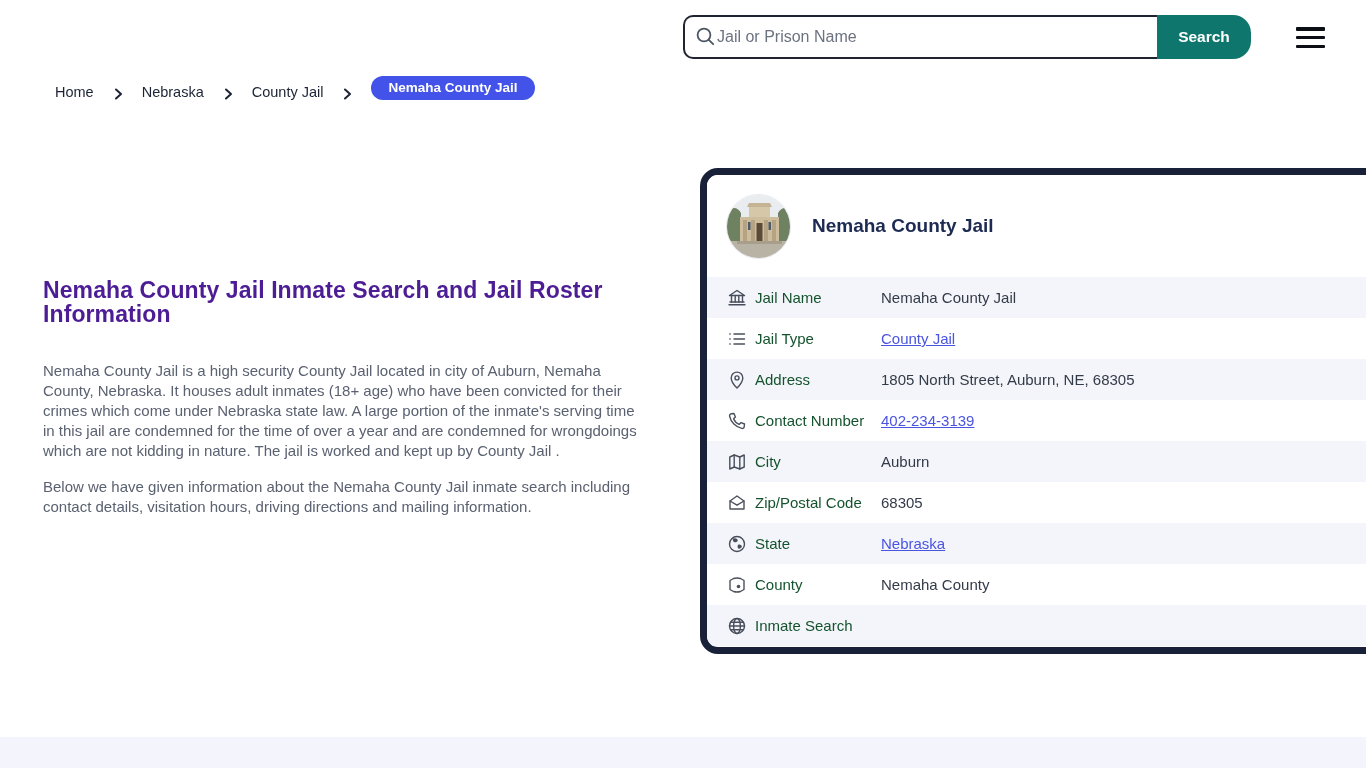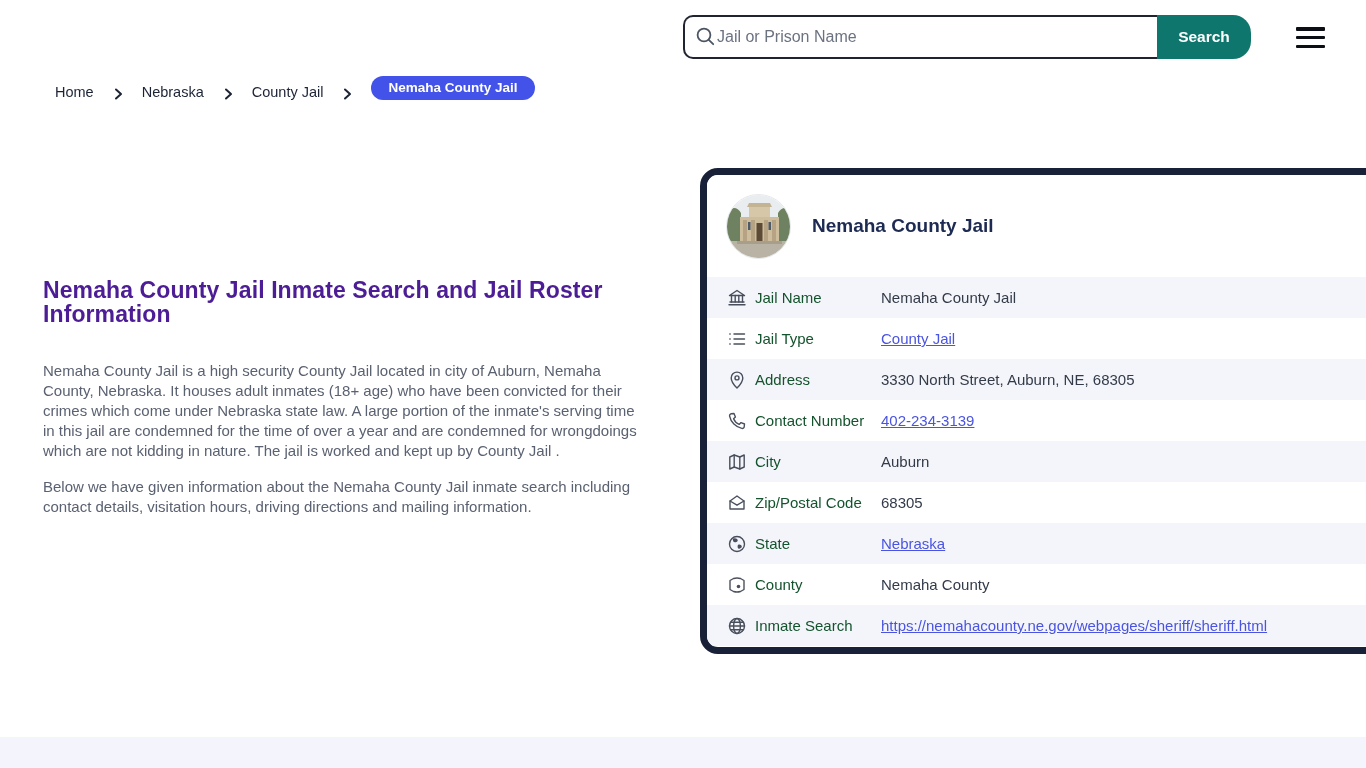--- a/index.html
+++ b/index.html
@@ -210,21 +210,21 @@
       <span class="row-label">Jail Type</span>
       <a class="row-value">County Jail</a>
     </div>
 
     <div class="card-row">
       <svg class="row-icon" viewBox="0 0 20 20">
         <path class="icon-stroke" d="M10 18 C10 18 4.2 12.3 4.2 7.9 A5.8 5.8 0 1 1 15.8 7.9 C15.8 12.3 10 18 10 18 Z"></path>
         <circle class="icon-stroke" cx="10" cy="7.9" r="2"></circle>
       </svg>
       <span class="row-label">Address</span>
-      <span class="row-value">3330 North Street, Auburn, NE, 68305</span>
+      <span class="row-value">1805 North Street, Auburn, NE, 68305</span>
     </div>
 
     <div class="card-row">
       <svg class="row-icon" viewBox="0 0 20 20">
         <path class="icon-stroke" d="M4.2 2.8 L7 2.5 L8.4 6 L6.6 7.8 C7.4 9.8 10.2 12.6 12.2 13.4 L14 11.6 L17.5 13 L17.2 15.8 C17 17 16 17.6 14.8 17.4 C9 16.4 3.6 11 2.6 5.2 C2.4 4 3 3 4.2 2.8 Z"></path>
       </svg>
       <span class="row-label">Contact Number</span>
       <a class="row-value">402-234-3139</a>
     </div>
 
@@ -265,19 +265,18 @@
       <span class="row-value">Nemaha County</span>
     </div>
 
     <div class="card-row">
       <svg class="row-icon" viewBox="0 0 20 20">
         <circle class="icon-stroke" cx="10" cy="10" r="7.5"></circle>
         <ellipse class="icon-stroke" cx="10" cy="10" rx="3.4" ry="7.5"></ellipse>
         <path class="icon-stroke" d="M2.5 10 H17.5 M3.5 6.2 H16.5 M3.5 13.8 H16.5"></path>
       </svg>
       <span class="row-label">Inmate Search</span>
-      <a class="row-value">https://nemahacounty.ne.gov/webpages/sheriff/sheriff.html</a>
     </div>
 
   </div>
 </div>
 
 <div class="footer-strip"></div>
 
 </body></html>

